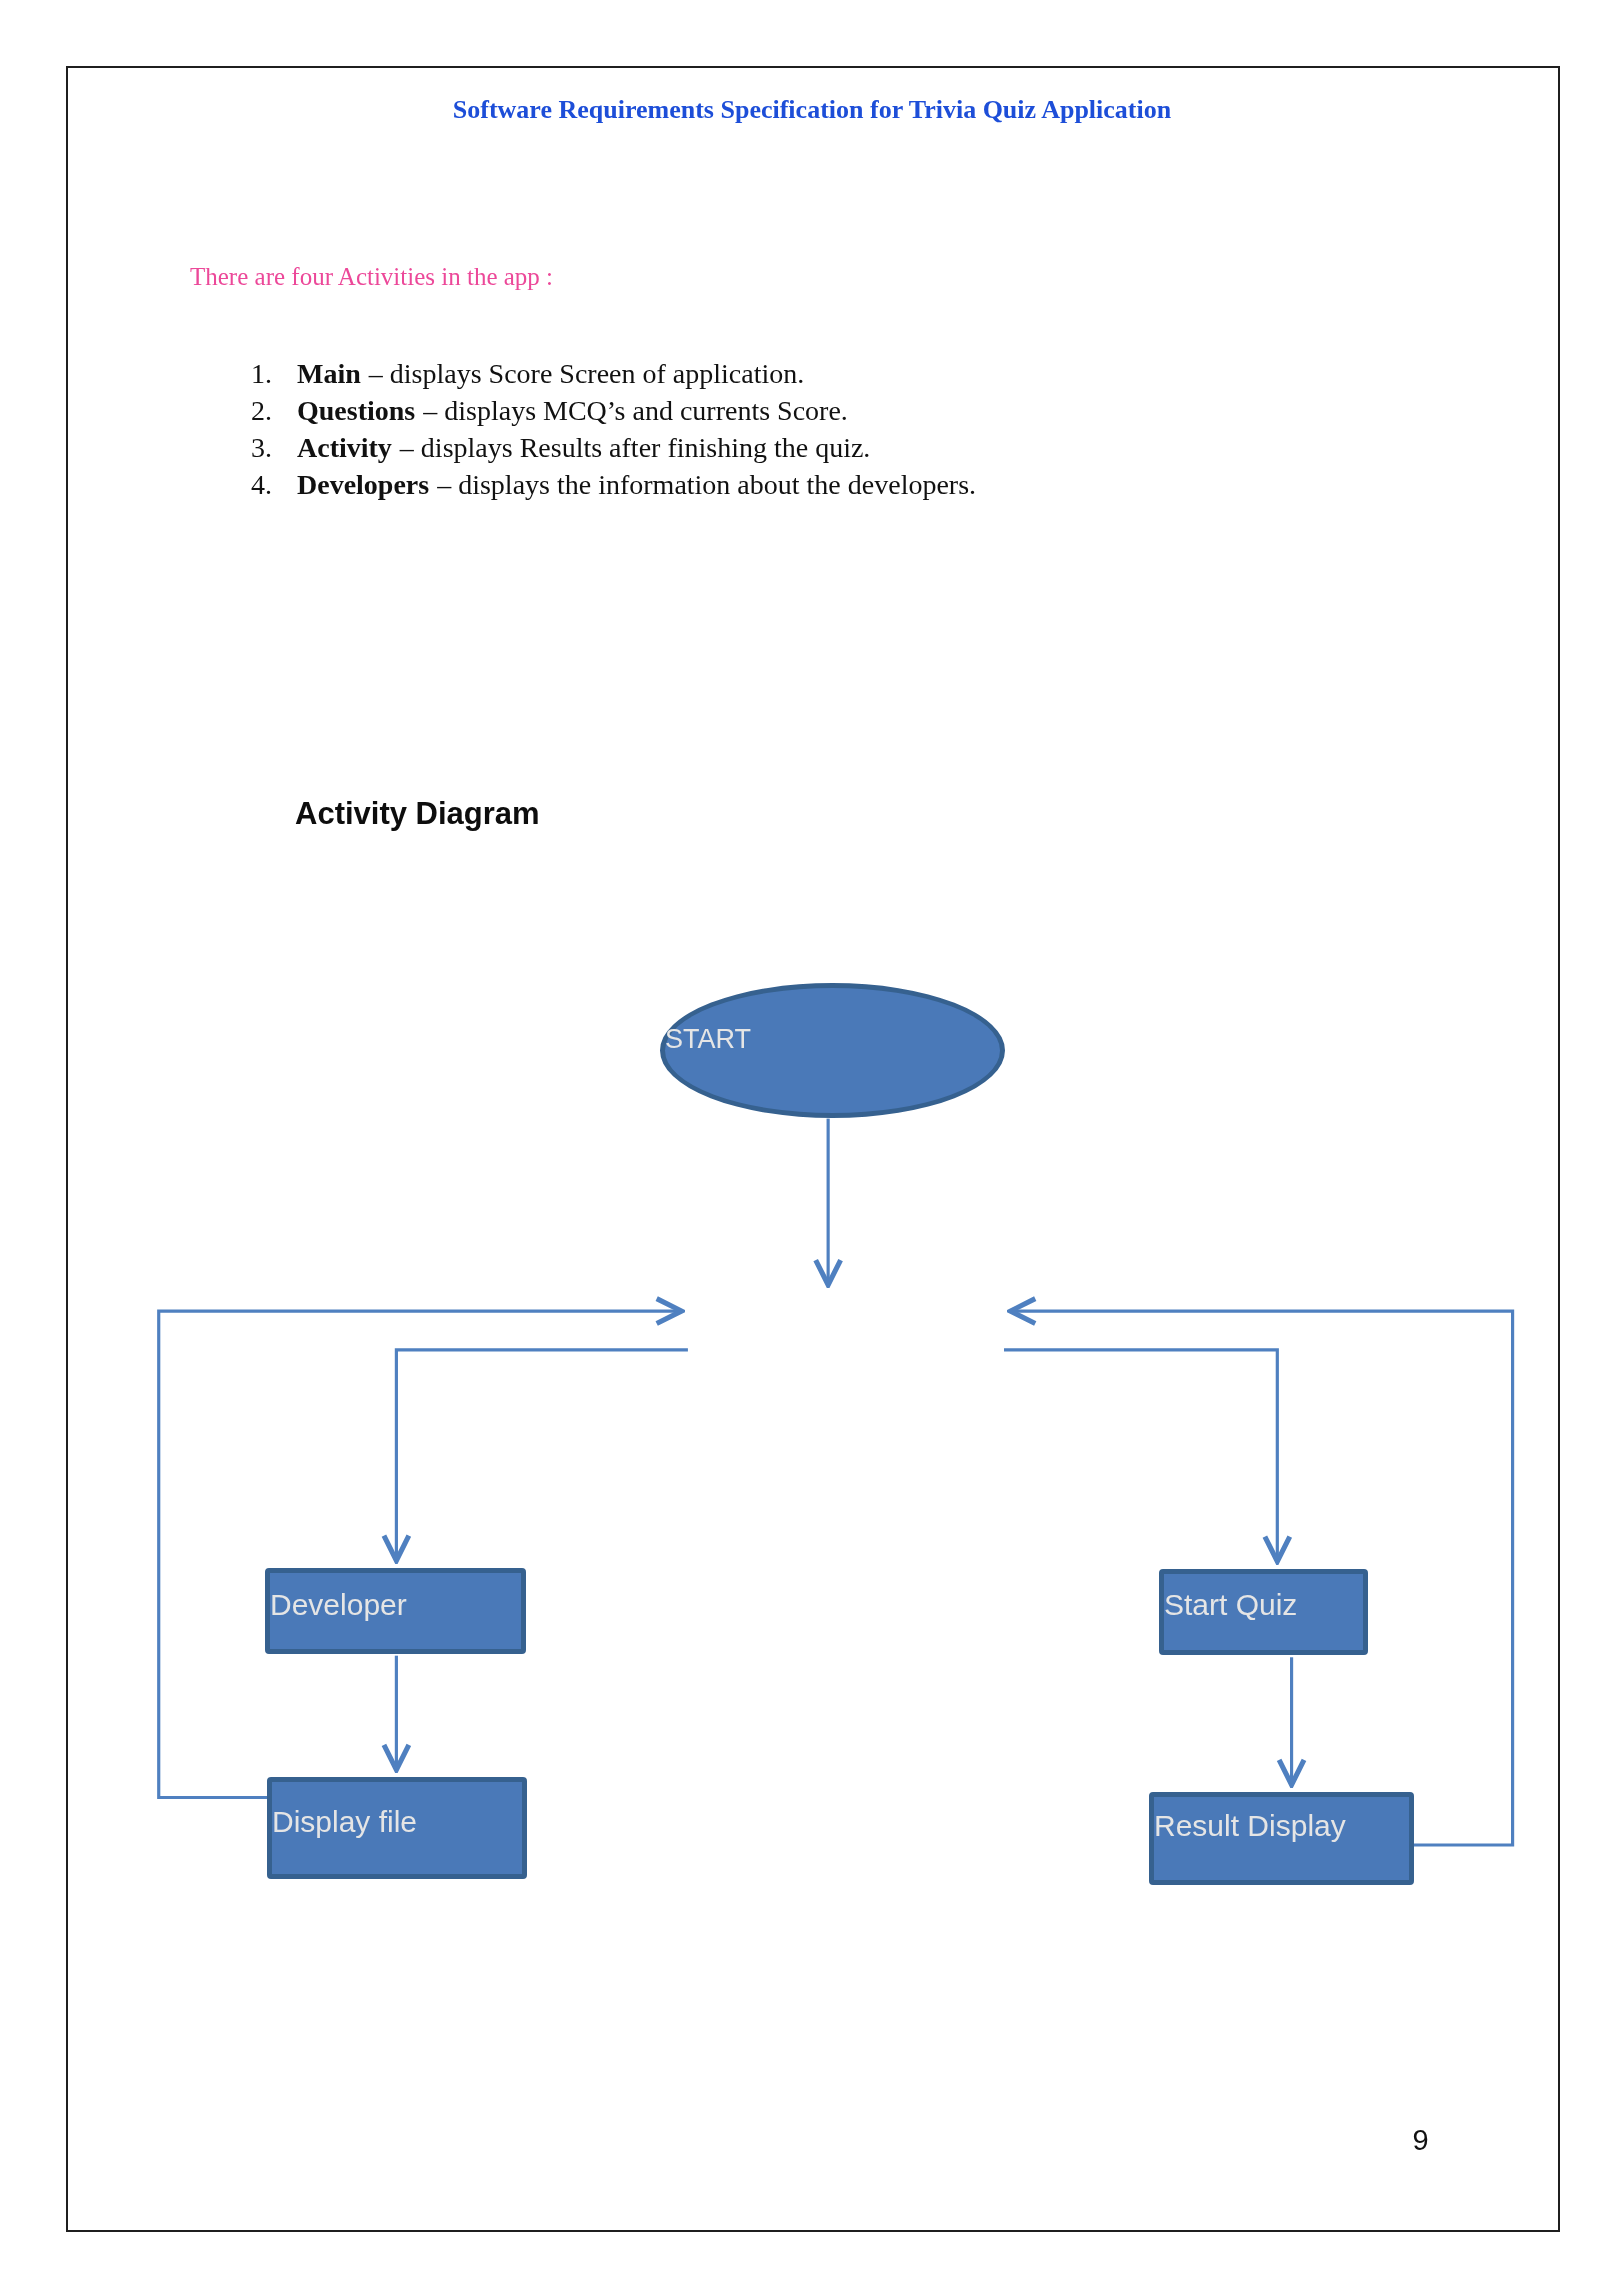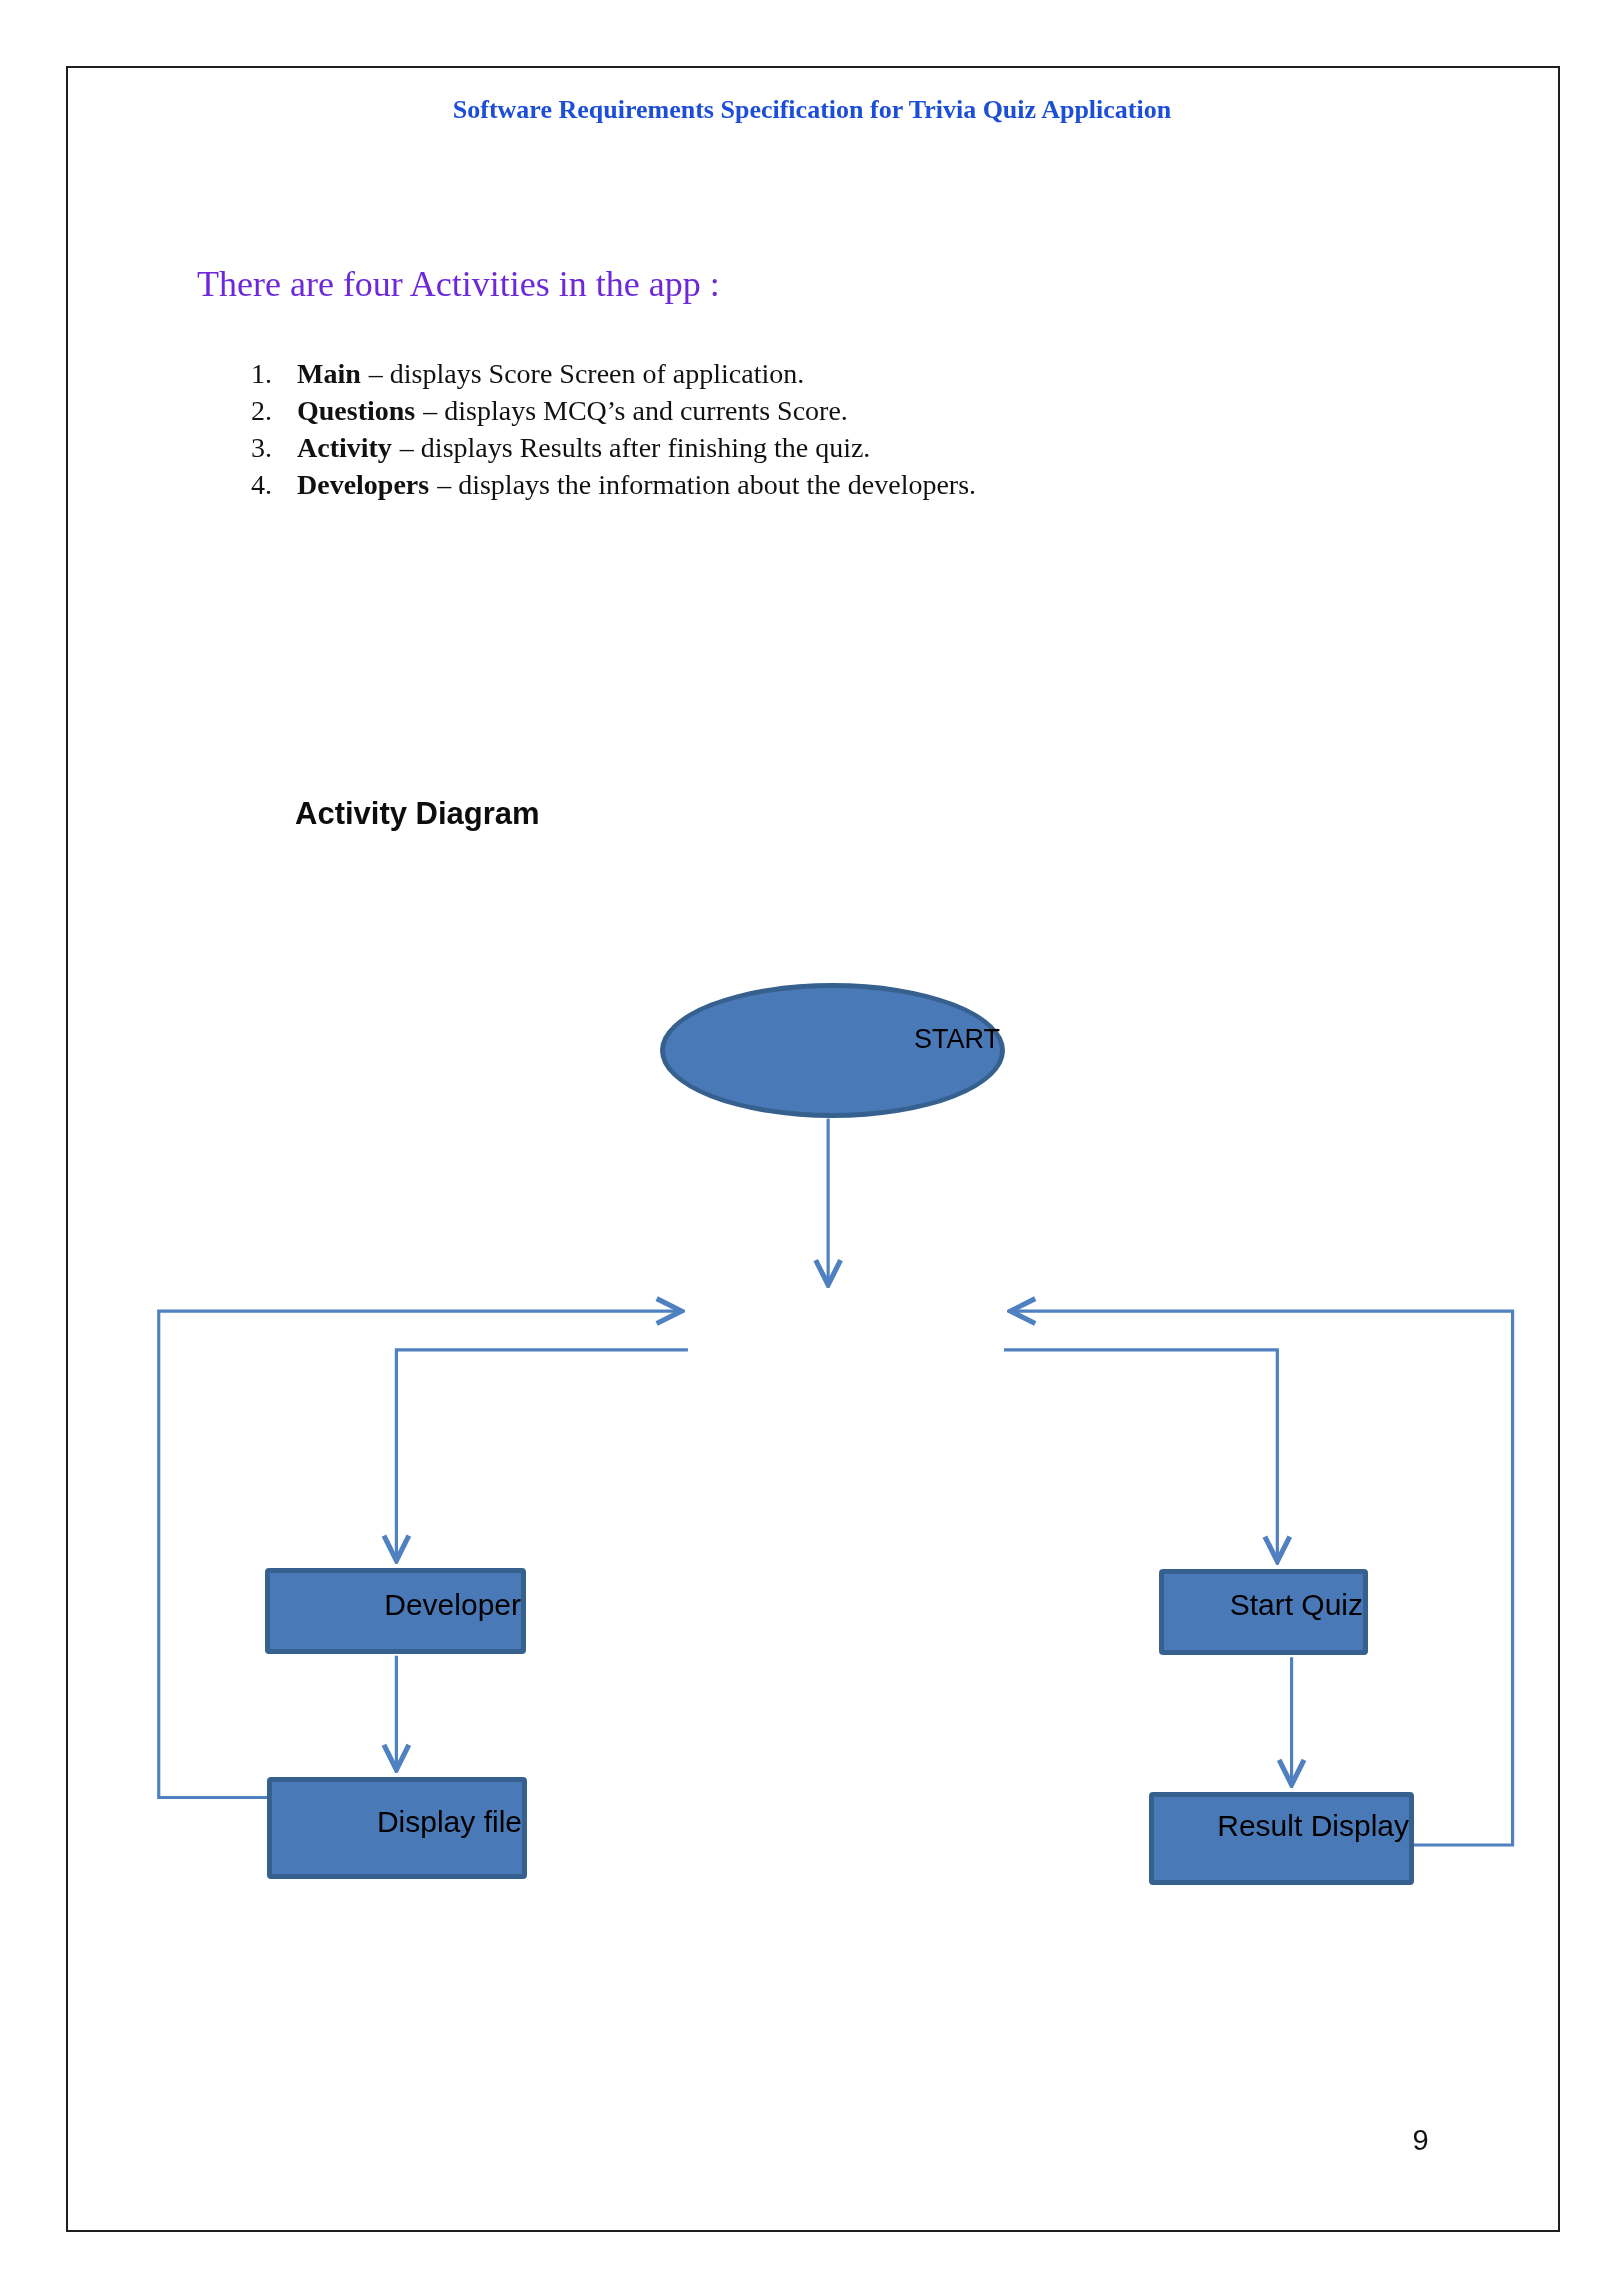--- a/index.html
+++ b/index.html
@@ -31,24 +31,24 @@
     top: 95px;
     width: 1492px;
     text-align: center;
     font-family: "Liberation Serif", serif;
     font-weight: bold;
     font-size: 26px;
     color: #1d4ed8;
   }
   .intro {
     position: absolute;
-    left: 197px;
+    left: 190px;
     top: 263px;
-    font-size: 36px;
-    color: #6d28d9;
+    font-size: 25px;
+    color: #ec4899;
   }
   .activity-list {
     position: absolute;
     left: 251px;
     top: 355px;
   }
   .activity-item {
     display: flex;
     font-size: 28px;
     height: 37px;
@@ -81,23 +81,23 @@
     height: 2295px;
   }
   .node {
     position: absolute;
     background: #4a79b8;
     border: 5.5px solid #36618f;
     box-sizing: border-box;
     border-radius: 4px;
     display: flex;
     align-items: center;
-    justify-content: flex-end;
+    justify-content: flex-start;
     font-family: "Liberation Sans", sans-serif;
-    color: #000000;
+    color: #e5e5e5;
   }
   .node-start {
     left: 660px;
     top: 983px;
     width: 345px;
     height: 135px;
     border-radius: 50%;
     font-size: 27px;
   }
   .node-start .node-label { transform: translateY(-11px); }

